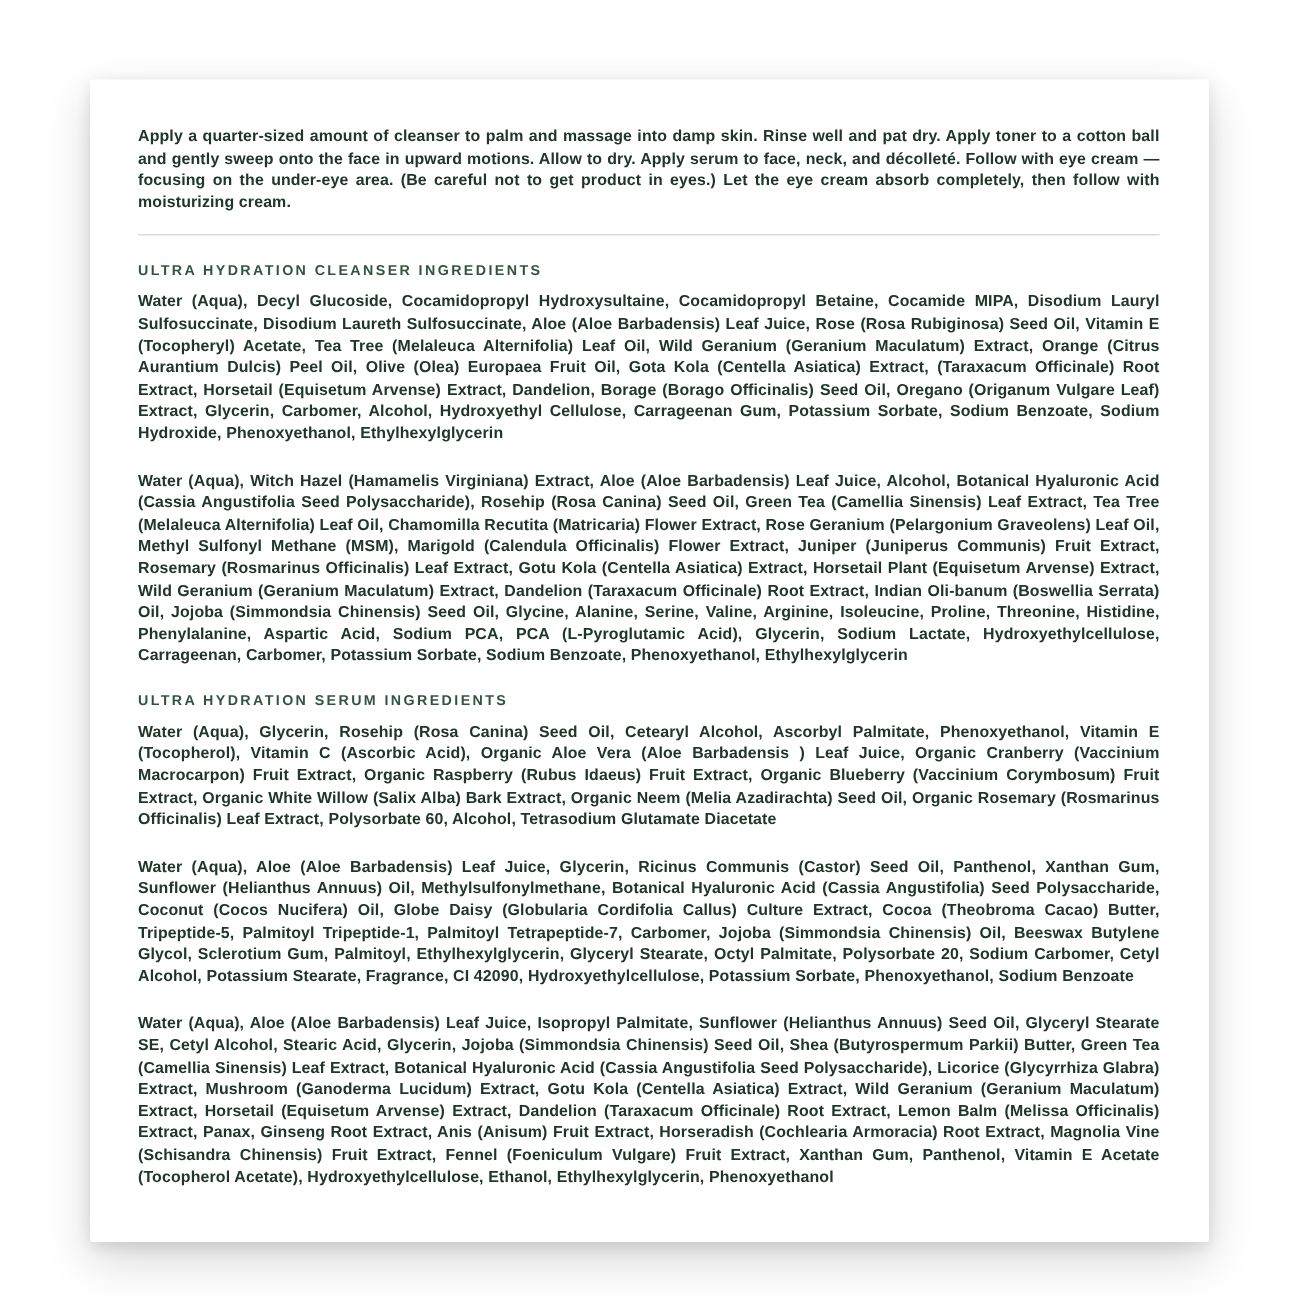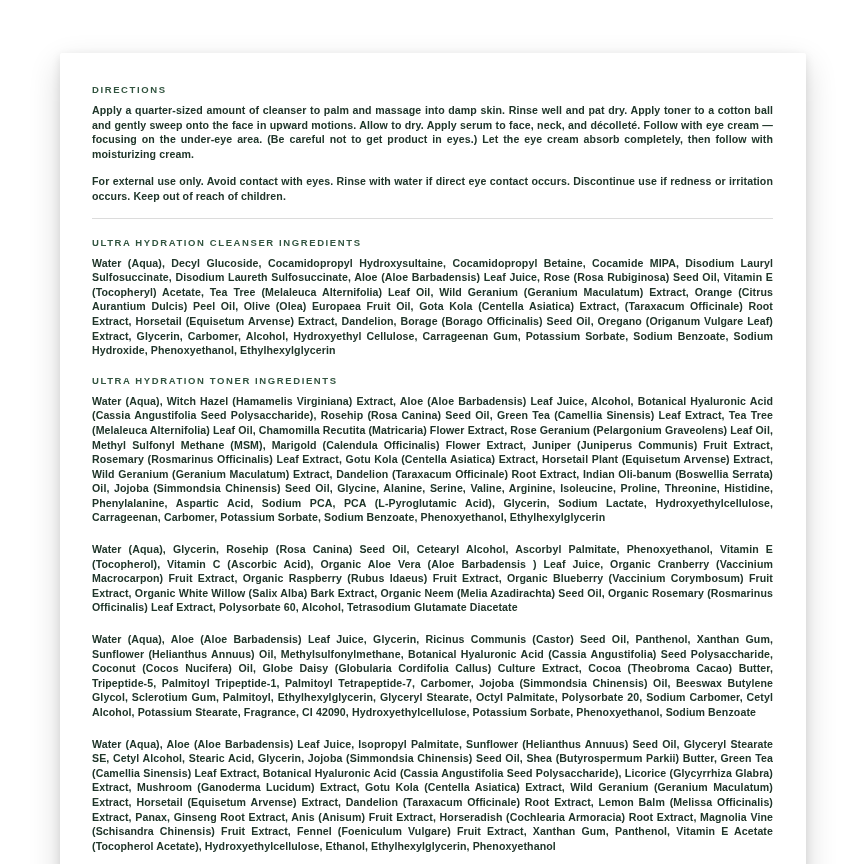--- a/index.html
+++ b/index.html
@@ -42,39 +42,37 @@
   }
   .ing-section { margin-top: 17px; }
   #sections .ing-section:first-child { margin-top: 18px; }
 </style>
 </head>
 <body style="background: rgb(255, 255, 255);">
 
 <div class="card">
 
   <section class="directions">
-    <h2 class="sec-title">DIRECTIONS</h2>
     <p class="body-text para">Apply a quarter-sized amount of cleanser to palm and massage into damp skin. Rinse well and pat dry. Apply toner to a cotton ball and gently sweep onto the face in upward motions. Allow to dry. Apply serum to face, neck, and décolleté. Follow with eye cream — focusing on the under-eye area. (Be careful not to get product in eyes.) Let the eye cream absorb completely, then follow with moisturizing cream.</p>
-    <p class="body-text para">For external use only. Avoid contact with eyes. Rinse with water if direct eye contact occurs. Discontinue use if redness or irritation occurs. Keep out of reach of children.</p>
   </section>
 
   <hr class="divider">
 
   <div id="sections">
   <section class="ing-section">
     <h2 class="sec-title tpl-title">ULTRA HYDRATION CLEANSER INGREDIENTS</h2>
     <p class="body-text tpl-text">Water (Aqua), Decyl Glucoside, Cocamidopropyl Hydroxysultaine, Cocamidopropyl Betaine, Cocamide MIPA, Disodium Lauryl Sulfosuccinate, Disodium Laureth Sulfosuccinate, Aloe (Aloe Barbadensis) Leaf Juice, Rose (Rosa Rubiginosa) Seed Oil, Vitamin E (Tocopheryl) Acetate, Tea Tree (Melaleuca Alternifolia) Leaf Oil, Wild Geranium (Geranium Maculatum) Extract, Orange (Citrus Aurantium Dulcis) Peel Oil, Olive (Olea) Europaea Fruit Oil, Gota Kola (Centella Asiatica) Extract, (Taraxacum Officinale) Root Extract, Horsetail (Equisetum Arvense) Extract, Dandelion, Borage (Borago Officinalis) Seed Oil, Oregano (Origanum Vulgare Leaf) Extract, Glycerin, Carbomer, Alcohol, Hydroxyethyl Cellulose, Carrageenan Gum, Potassium Sorbate, Sodium Benzoate, Sodium Hydroxide, Phenoxyethanol, Ethylhexylglycerin</p>
   </section>
 
   <section class="ing-section">
-    <h2 class="sec-title tpl-title">ULTRA HYDRATION TONER INGREDIENTS</h2>
     <p class="body-text tpl-text">Water (Aqua), Witch Hazel (Hamamelis Virginiana) Extract, Aloe (Aloe Barbadensis) Leaf Juice, Alcohol, Botanical Hyaluronic Acid (Cassia Angustifolia Seed Polysaccharide), Rosehip (Rosa Canina) Seed Oil, Green Tea (Camellia Sinensis) Leaf Extract, Tea Tree (Melaleuca Alternifolia) Leaf Oil, Chamomilla Recutita (Matricaria) Flower Extract, Rose Geranium (Pelargonium Graveolens) Leaf Oil, Methyl Sulfonyl Methane (MSM), Marigold (Calendula Officinalis) Flower Extract, Juniper (Juniperus Communis) Fruit Extract, Rosemary (Rosmarinus Officinalis) Leaf Extract, Gotu Kola (Centella Asiatica) Extract, Horsetail Plant (Equisetum Arvense) Extract, Wild Geranium (Geranium Maculatum) Extract, Dandelion (Taraxacum Officinale) Root Extract, Indian Oli-banum (Boswellia Serrata) Oil, Jojoba (Simmondsia Chinensis) Seed Oil, Glycine, Alanine, Serine, Valine, Arginine, Isoleucine, Proline, Threonine, Histidine, Phenylalanine, Aspartic Acid, Sodium PCA, PCA (L-Pyroglutamic Acid), Glycerin, Sodium Lactate, Hydroxyethylcellulose, Carrageenan, Carbomer, Potassium Sorbate, Sodium Benzoate, Phenoxyethanol, Ethylhexylglycerin</p>
   </section>
 
   <section class="ing-section">
+    <h2 class="sec-title tpl-title">ULTRA HYDRATION SERUM INGREDIENTS</h2>
     <p class="body-text tpl-text">Water (Aqua), Glycerin, Rosehip (Rosa Canina) Seed Oil, Cetearyl Alcohol, Ascorbyl Palmitate, Phenoxyethanol, Vitamin E (Tocopherol), Vitamin C (Ascorbic Acid), Organic Aloe Vera (Aloe Barbadensis ) Leaf Juice, Organic Cranberry (Vaccinium Macrocarpon) Fruit Extract, Organic Raspberry (Rubus Idaeus) Fruit Extract, Organic Blueberry (Vaccinium Corymbosum) Fruit Extract, Organic White Willow (Salix Alba) Bark Extract, Organic Neem (Melia Azadirachta) Seed Oil, Organic Rosemary (Rosmarinus Officinalis) Leaf Extract, Polysorbate 60, Alcohol, Tetrasodium Glutamate Diacetate</p>
   </section>
 
   <section class="ing-section">
     <p class="body-text tpl-text">Water (Aqua), Aloe (Aloe Barbadensis) Leaf Juice, Glycerin, Ricinus Communis (Castor) Seed Oil, Panthenol, Xanthan Gum, Sunflower (Helianthus Annuus) Oil, Methylsulfonylmethane, Botanical Hyaluronic Acid (Cassia Angustifolia) Seed Polysaccharide, Coconut (Cocos Nucifera) Oil, Globe Daisy (Globularia Cordifolia Callus) Culture Extract, Cocoa (Theobroma Cacao) Butter, Tripeptide-5, Palmitoyl Tripeptide-1, Palmitoyl Tetrapeptide-7, Carbomer, Jojoba (Simmondsia Chinensis) Oil, Beeswax Butylene Glycol, Sclerotium Gum, Palmitoyl, Ethylhexylglycerin, Glyceryl Stearate, Octyl Palmitate, Polysorbate 20, Sodium Carbomer, Cetyl Alcohol, Potassium Stearate, Fragrance, CI 42090, Hydroxyethylcellulose, Potassium Sorbate, Phenoxyethanol, Sodium Benzoate</p>
   </section>
 
   <section class="ing-section">
     <p class="body-text tpl-text">Water (Aqua), Aloe (Aloe Barbadensis) Leaf Juice, Isopropyl Palmitate, Sunflower (Helianthus Annuus) Seed Oil, Glyceryl Stearate SE, Cetyl Alcohol, Stearic Acid, Glycerin, Jojoba (Simmondsia Chinensis) Seed Oil, Shea (Butyrospermum Parkii) Butter, Green Tea (Camellia Sinensis) Leaf Extract, Botanical Hyaluronic Acid (Cassia Angustifolia Seed Polysaccharide), Licorice (Glycyrrhiza Glabra) Extract, Mushroom (Ganoderma Lucidum) Extract, Gotu Kola (Centella Asiatica) Extract, Wild Geranium (Geranium Maculatum) Extract, Horsetail (Equisetum Arvense) Extract, Dandelion (Taraxacum Officinale) Root Extract, Lemon Balm (Melissa Officinalis) Extract, Panax, Ginseng Root Extract, Anis (Anisum) Fruit Extract, Horseradish (Cochlearia Armoracia) Root Extract, Magnolia Vine (Schisandra Chinensis) Fruit Extract, Fennel (Foeniculum Vulgare) Fruit Extract, Xanthan Gum, Panthenol, Vitamin E Acetate (Tocopherol Acetate), Hydroxyethylcellulose, Ethanol, Ethylhexylglycerin, Phenoxyethanol</p>
   </section>

